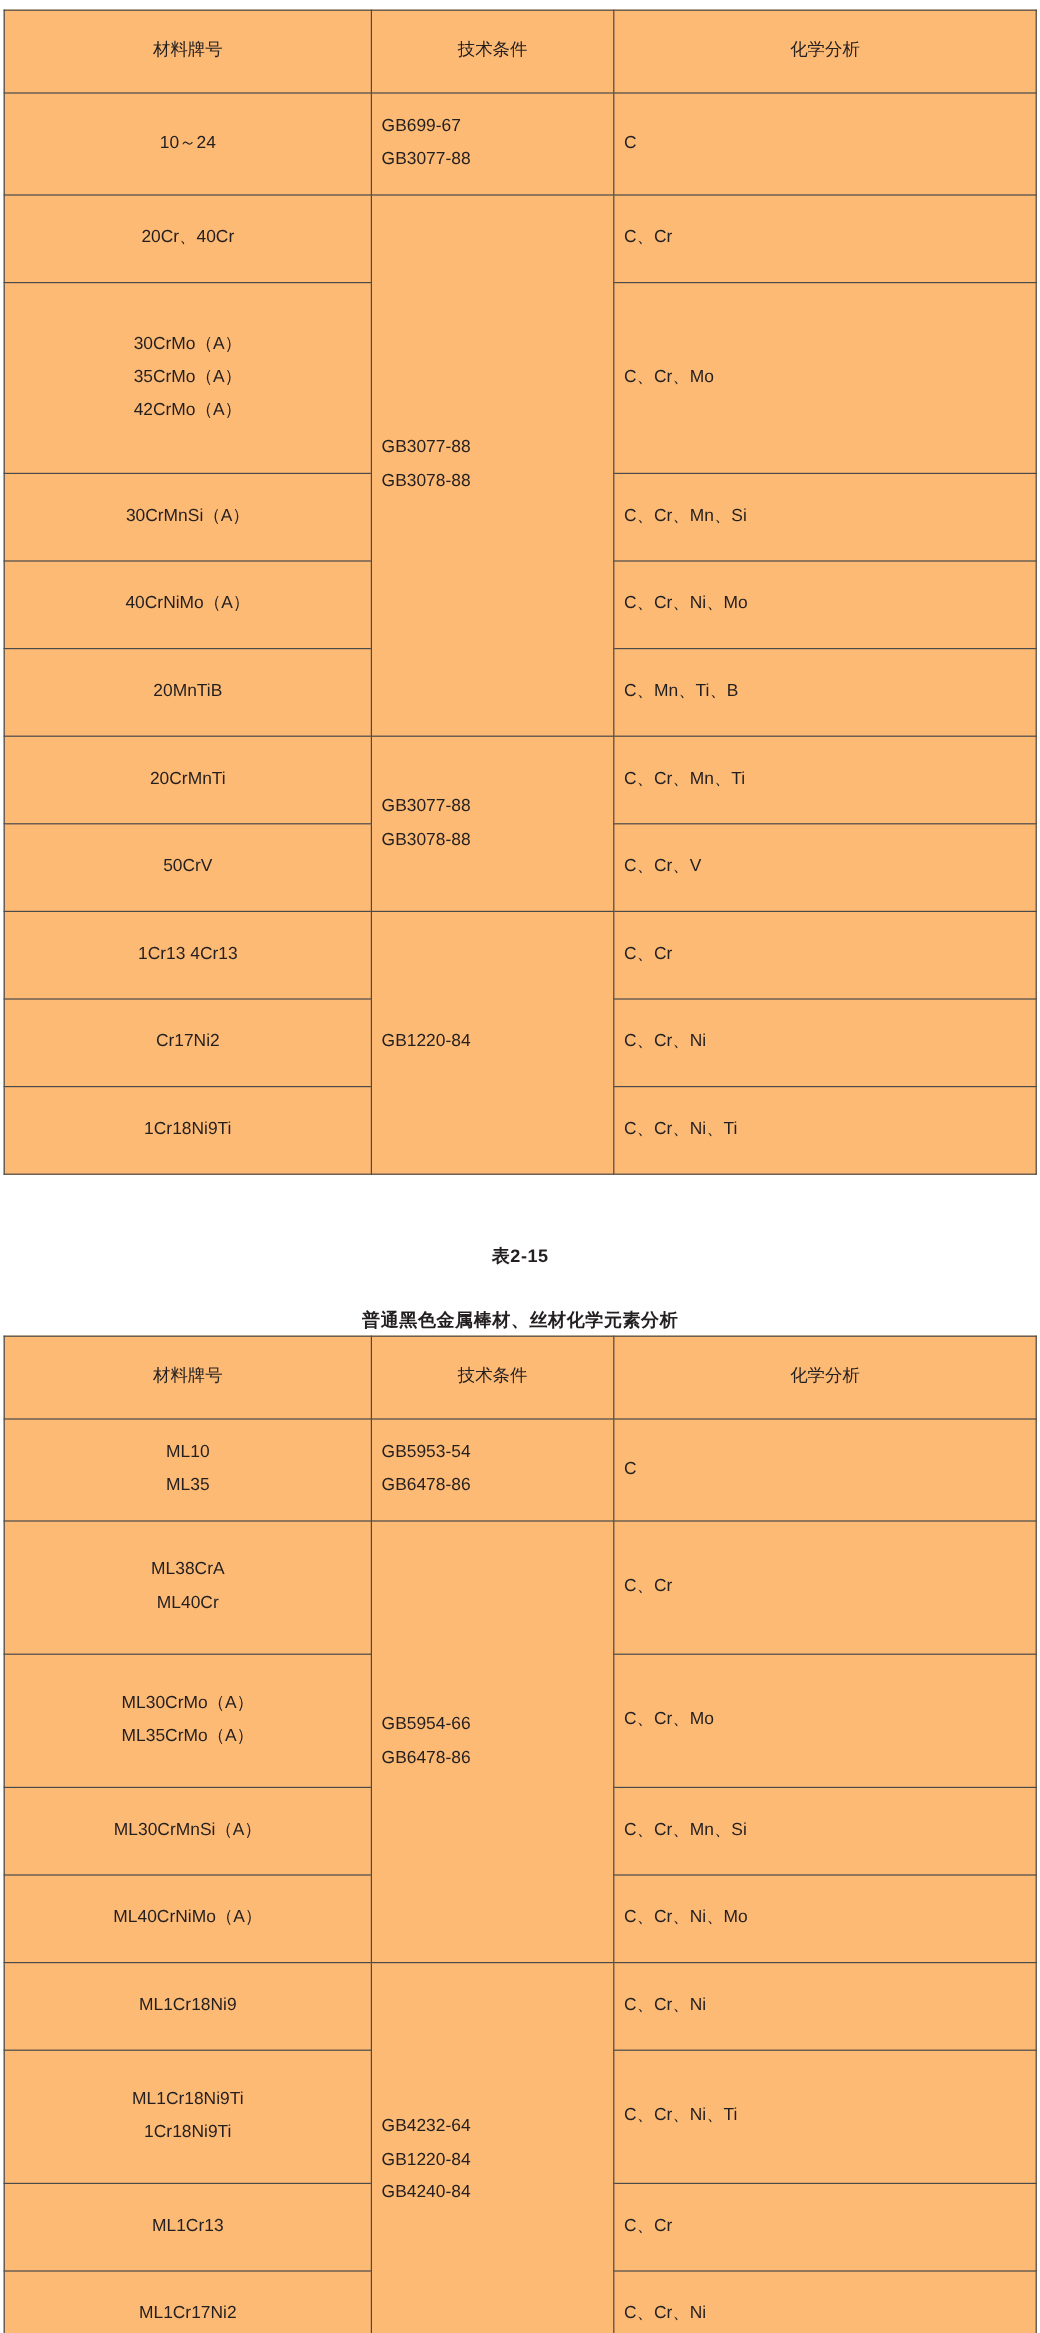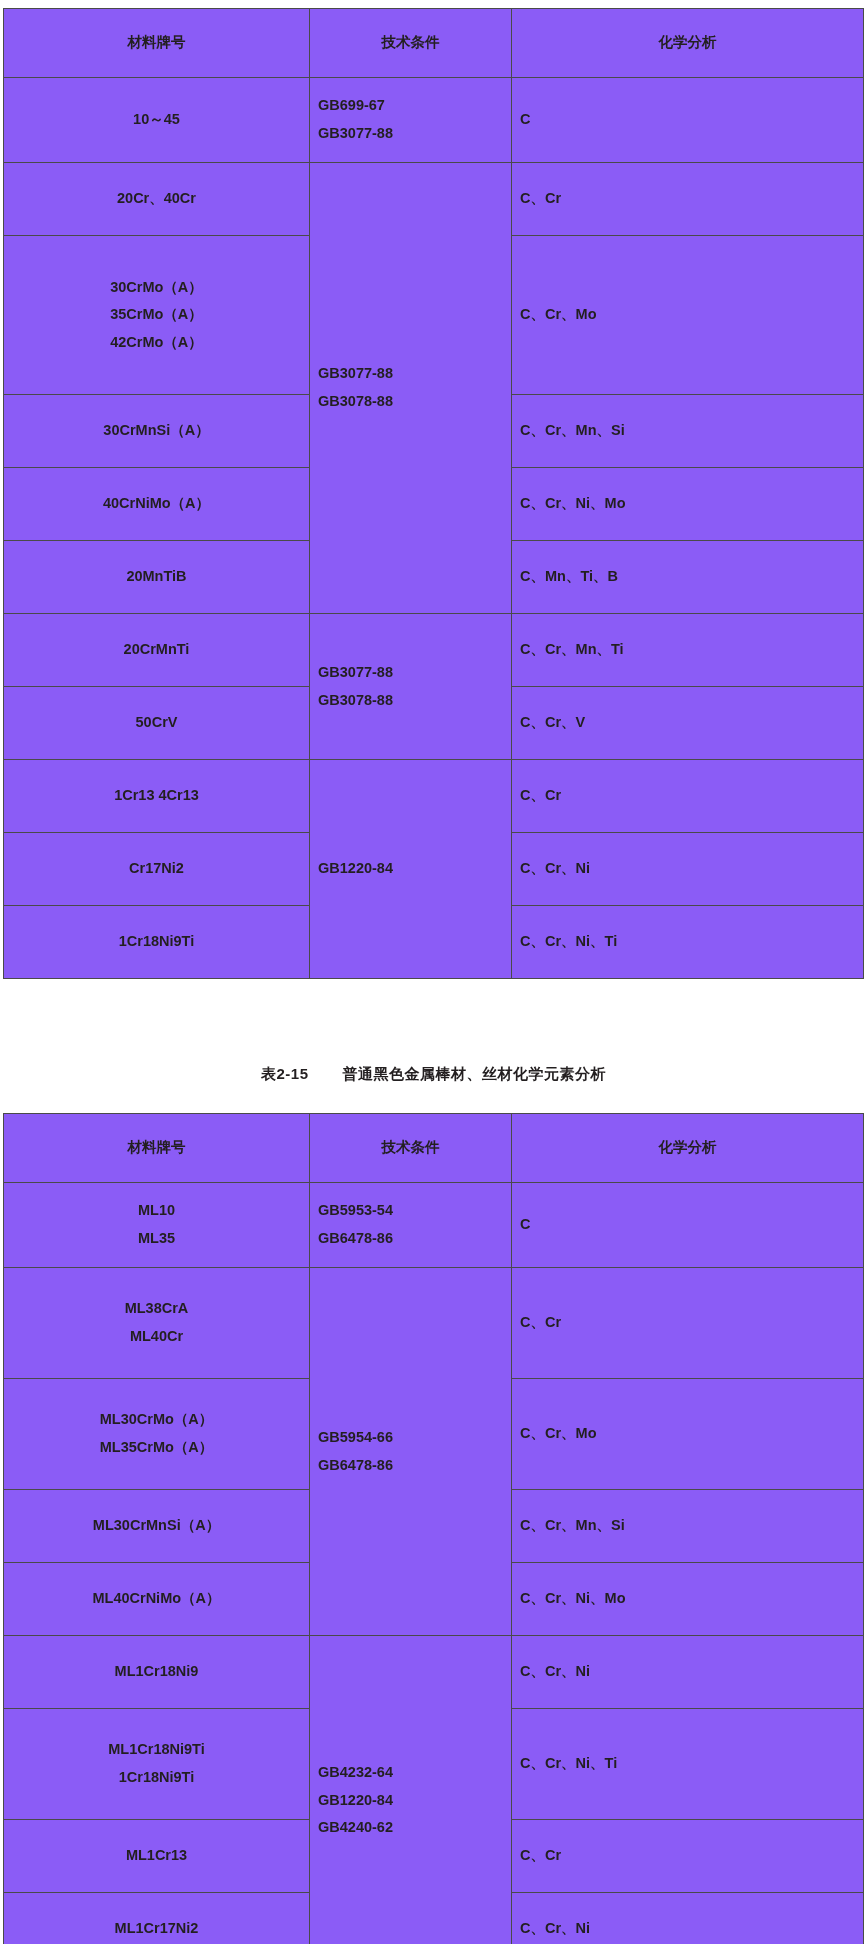--- a/index.html
+++ b/index.html
@@ -18,22 +18,21 @@
     min-height: 1944px;
     position: relative;
     box-sizing: border-box;
     padding: 0;
   }
   table.doc-table {
     border-collapse: collapse;
     table-layout: fixed;
     width: 860px;
     margin: 0 auto;
-    background: #8b5cf6;
-    font-weight: bold;
+    background: #fdba74;
   }
   table.doc-table td {
     border: 1px solid #4a4a4a;
     font-size: 14.5px;
     line-height: 1.9;
     padding: 6px 8px;
     vertical-align: middle;
     color: #231f20;
   }
   .col-a { width: 306px; }
@@ -63,20 +62,21 @@
     margin: 0;
     padding: 0;
     color: #231f20;
   }
   .caption-row {
     display: flex;
     justify-content: center;
     align-items: center;
     gap: 34px;
     height: 78px;
+    flex-direction: column;
   }
   .spacer-between {
     height: 56px;
   }
   .nowrap { white-space: nowrap; }
 </style>
 </head>
 <body>
 
 <div class="page">
@@ -91,21 +91,21 @@
       <tbody>
         <tr>
           <td class="head-cell">材料牌号</td>
           <td class="head-cell">技术条件</td>
           <td class="head-cell">化学分析</td>
         </tr>
 
         <tr>
           <td class="c-center tall-1">
             <div class="cell-lines">
-              <div>10～45</div>
+              <div>10～24</div>
             </div>
           </td>
           <td class="c-left tall-1">
             <div class="cell-lines">
               <div>GB699-67</div>
               <div>GB3077-88</div>
             </div>
           </td>
           <td class="c-left tall-1">
             <div class="cell-lines">
@@ -369,21 +369,21 @@
         <tr>
           <td class="c-center tall-2">
             <div class="cell-lines">
               <div>ML1Cr18Ni9</div>
             </div>
           </td>
           <td class="c-left" rowspan="4">
             <div class="cell-lines">
               <div>GB4232-64</div>
               <div>GB1220-84</div>
-              <div>GB4240-62</div>
+              <div>GB4240-84</div>
             </div>
           </td>
           <td class="c-left tall-2">
             <div class="cell-lines">
               <div>C、Cr、Ni</div>
             </div>
           </td>
         </tr>
 
         <tr>

